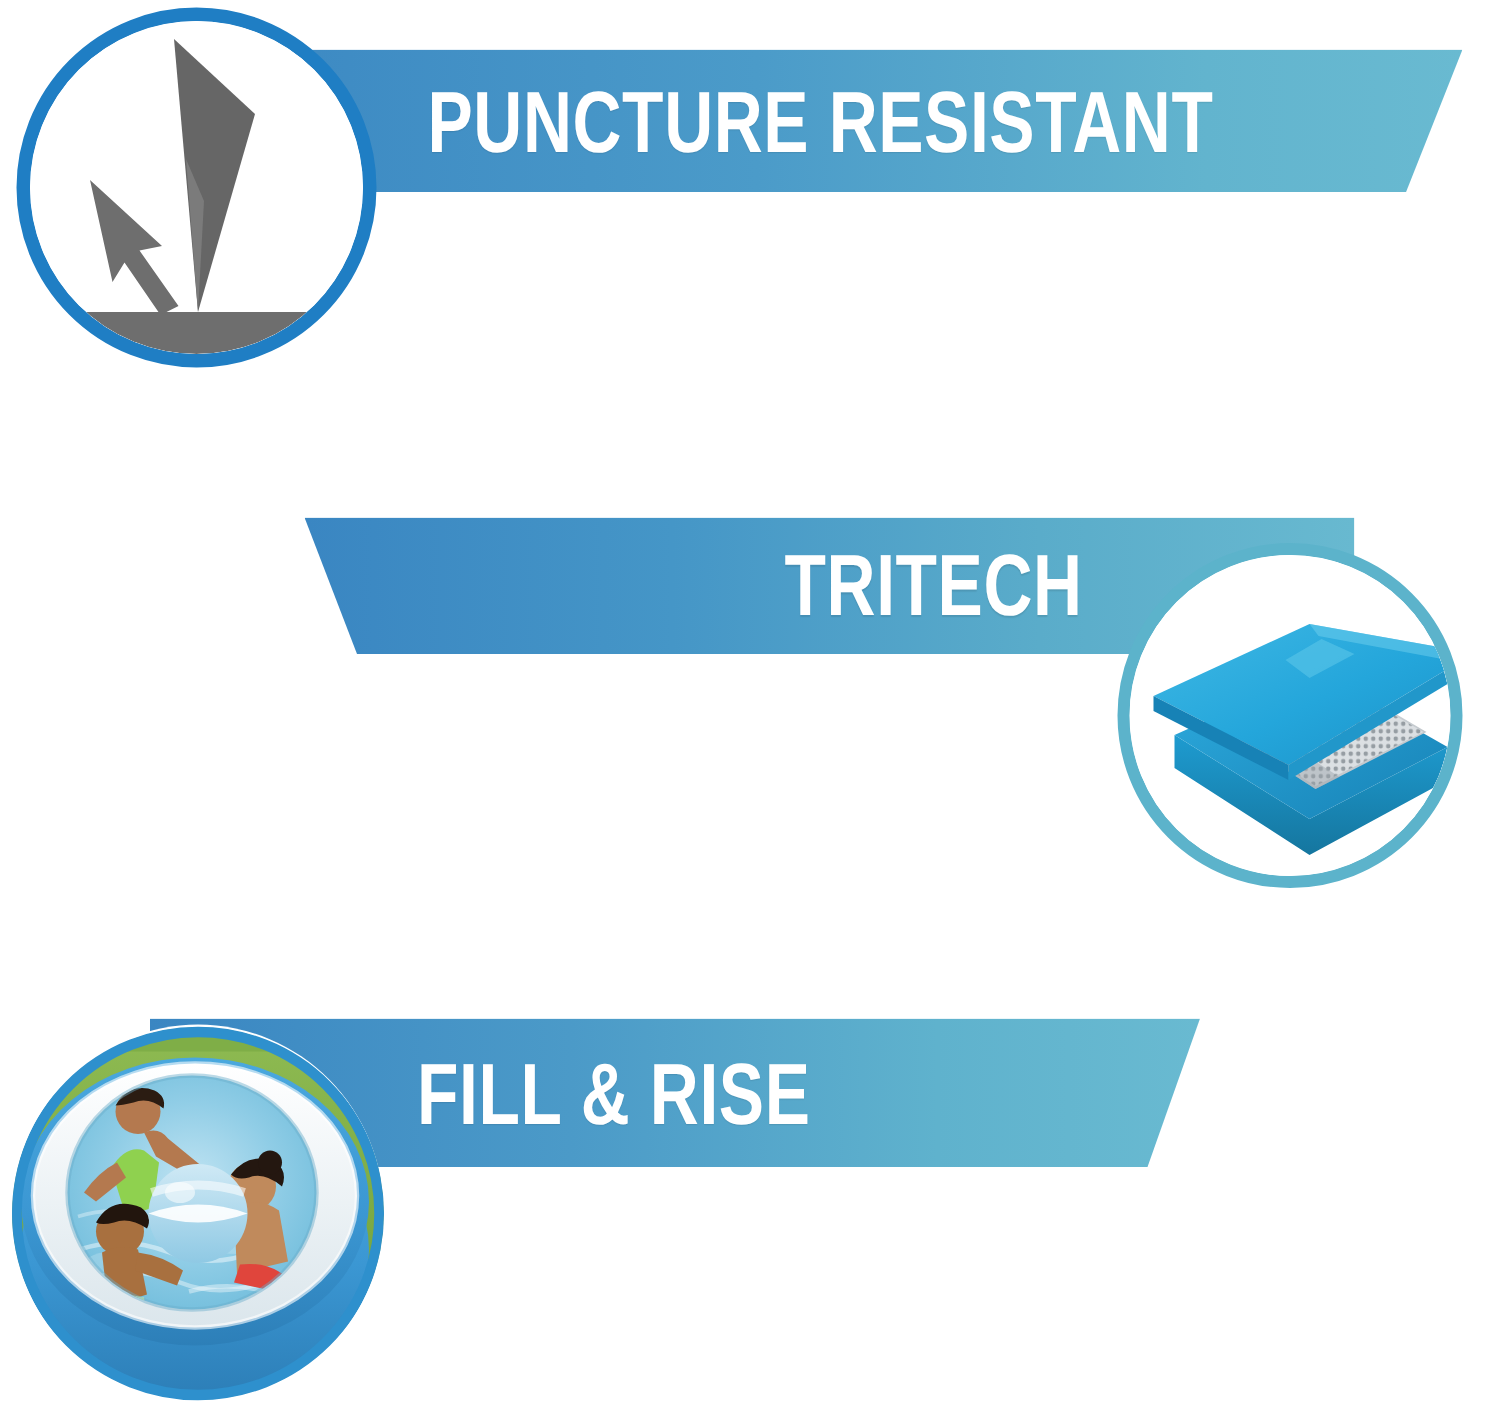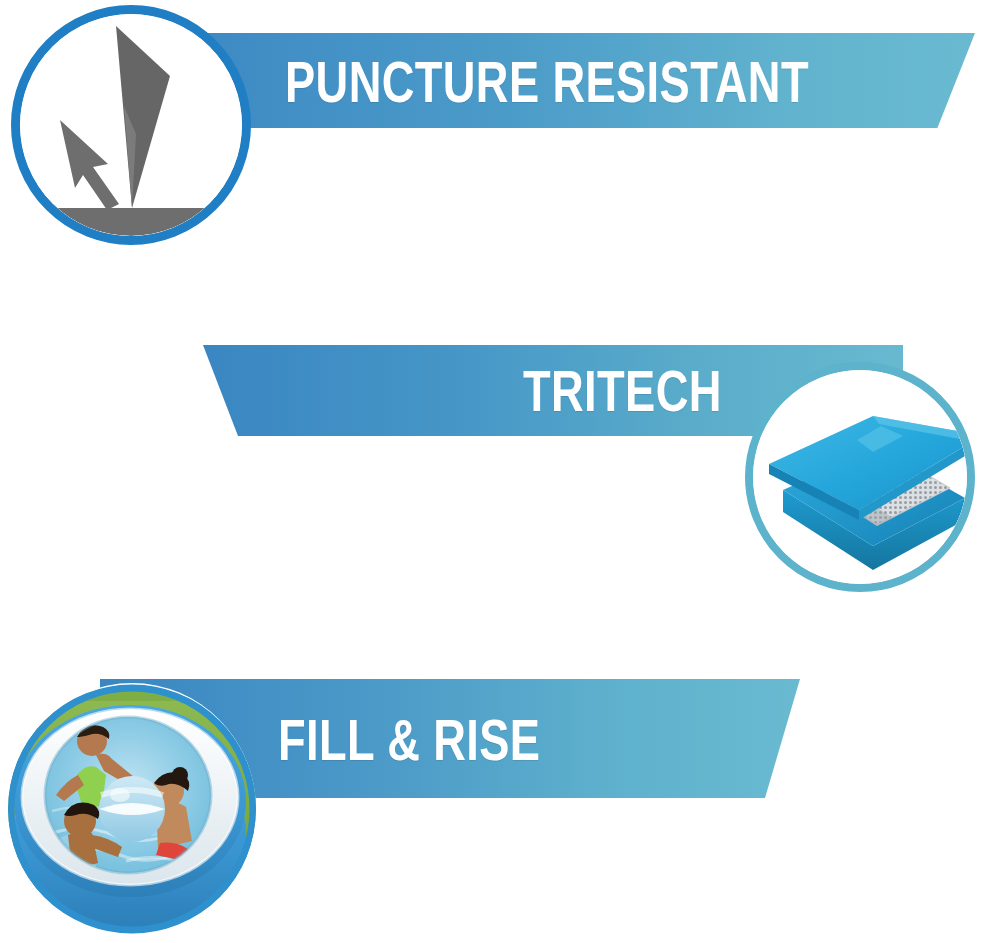--- a/index.html
+++ b/index.html
@@ -71,21 +71,21 @@
     line-height: 1;
     margin-left: 320px;
     margin-top: 1px;
   }
 
   
   #banner-3 {
     left: 100px;
     top: 679px;
     width: 700px;
-    height: 119px;
+    height: 99px;
     background: linear-gradient(to right, #3a86c2 0%, #4b9ac8 40%, #5fb2cd 75%, #69bad1 100%);
     clip-path: polygon(0 0, 100% 0, 95% 100%, 0 100%);
   }
   #banner-3 .banner-label {
     font-size: 58px;
     line-height: 1;
     margin-left: 178px;
     margin-top: 2px;
   }
 

